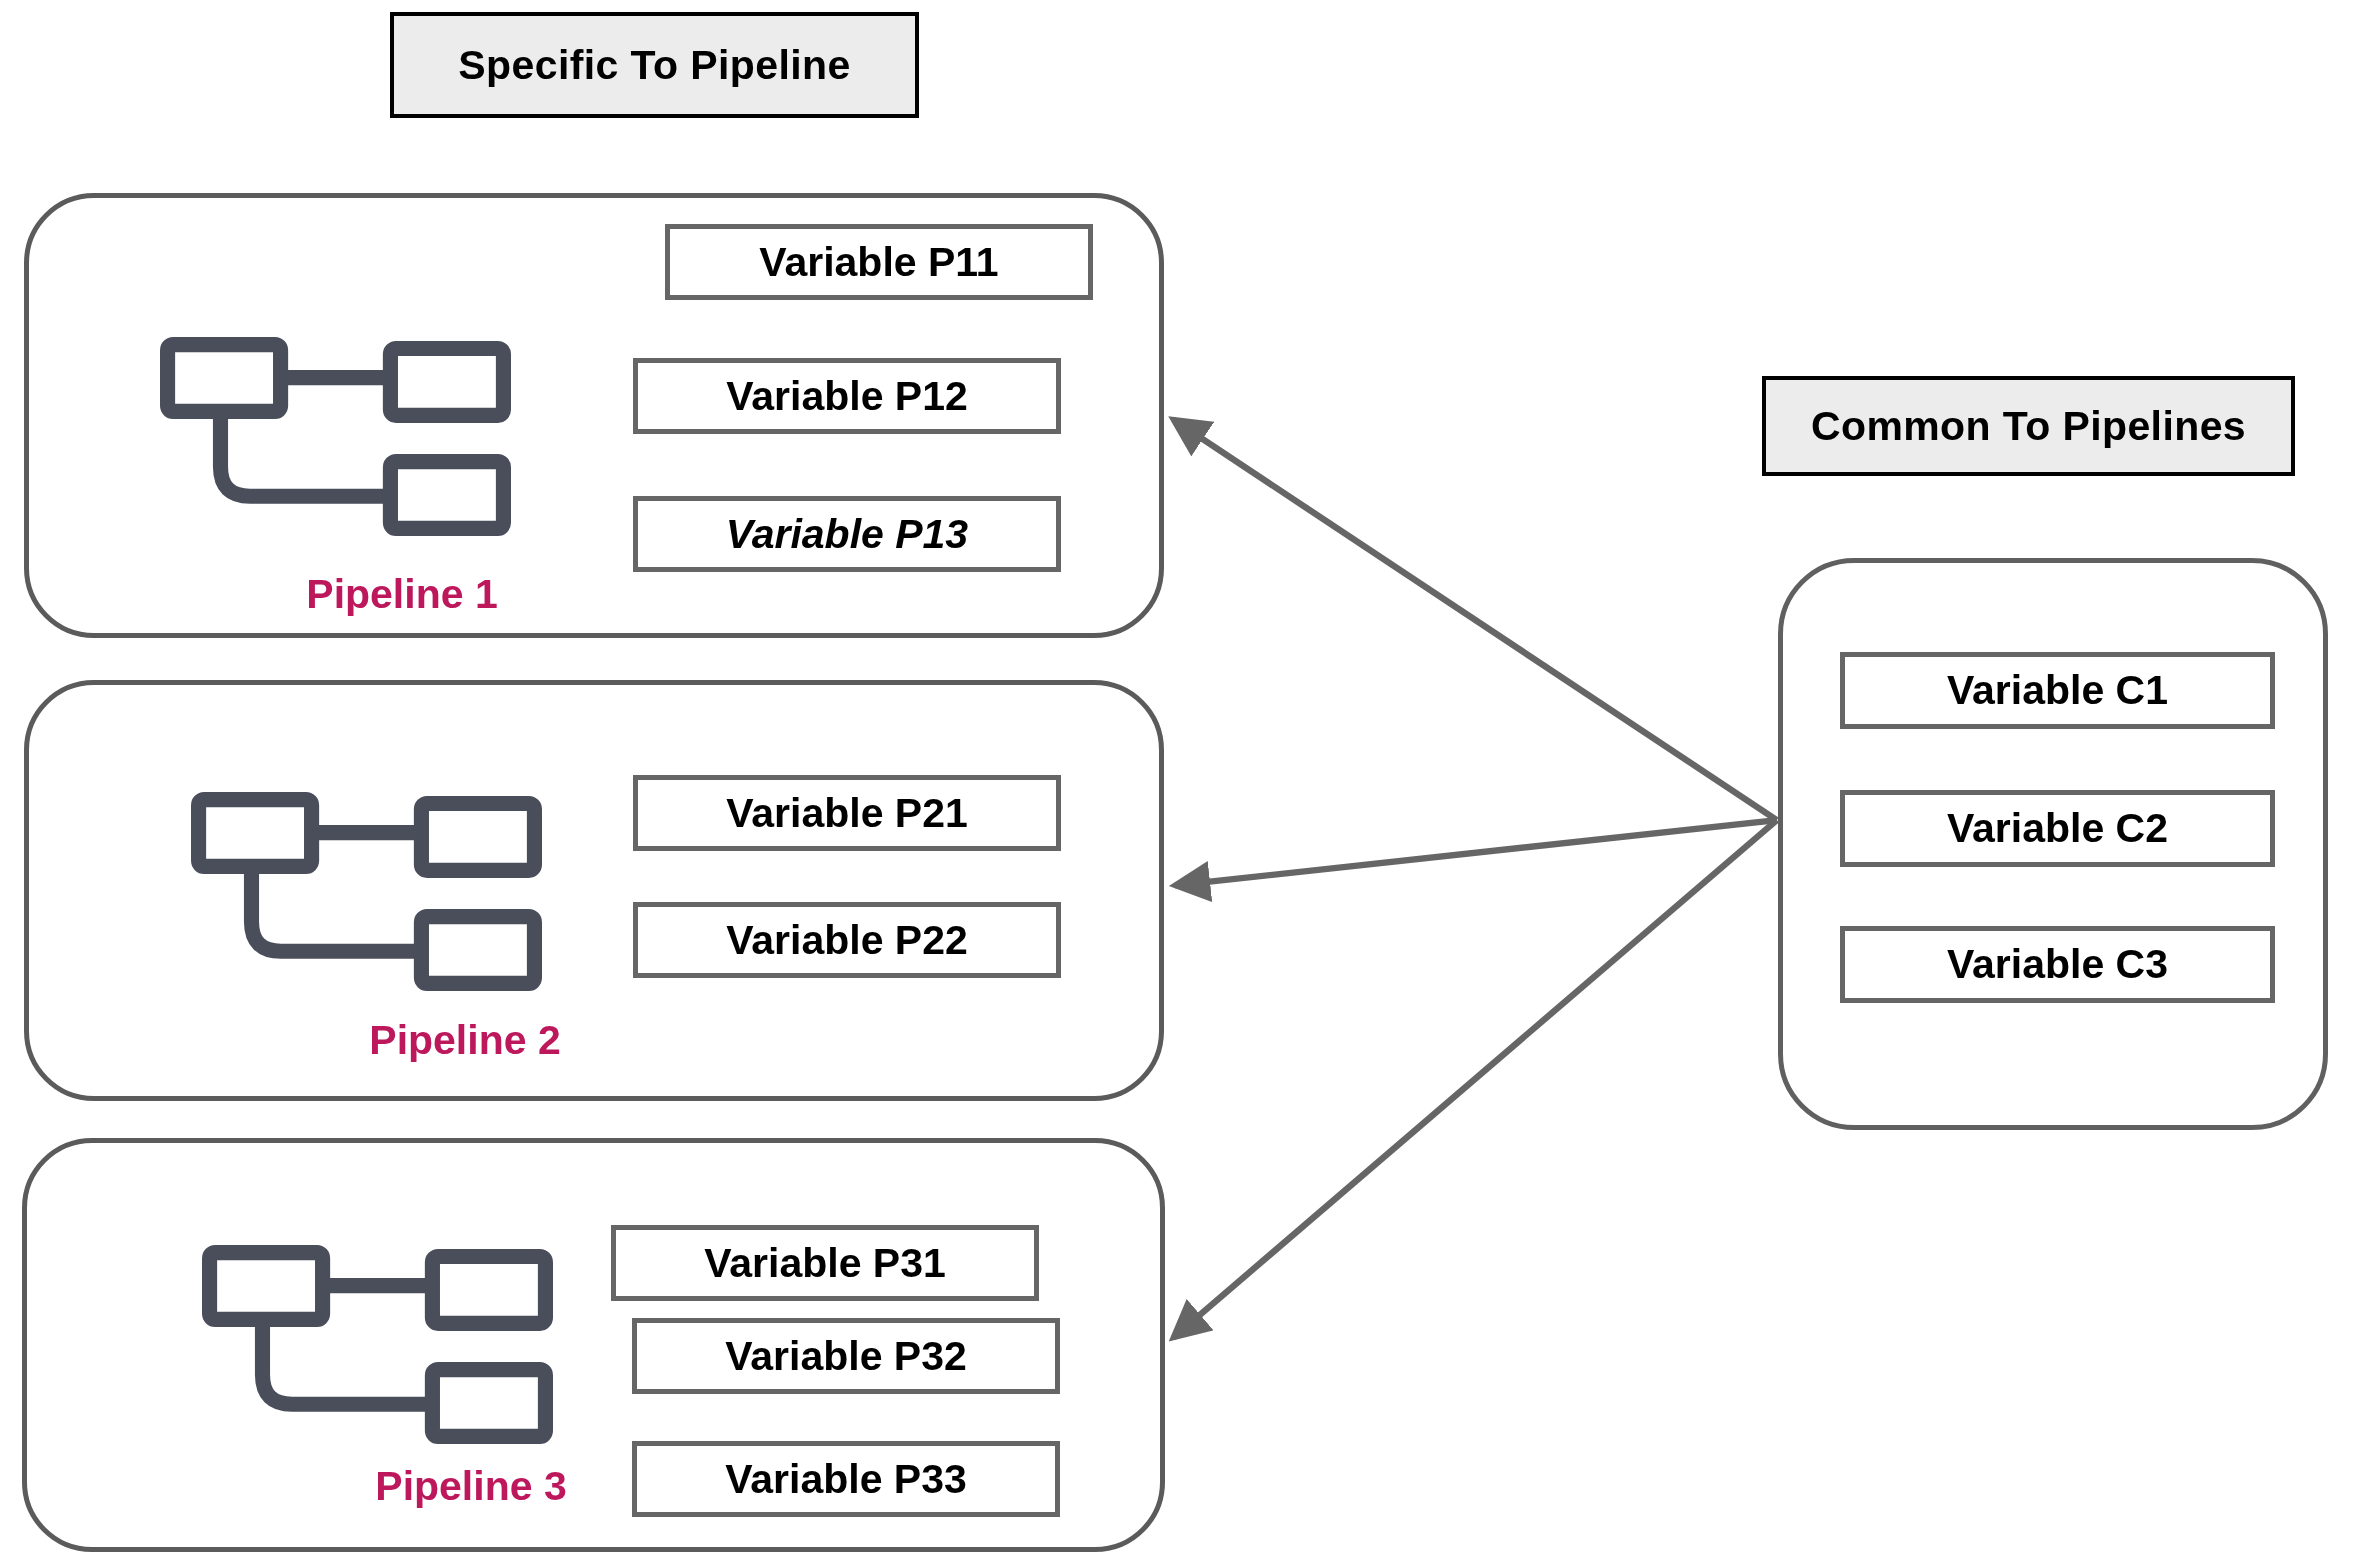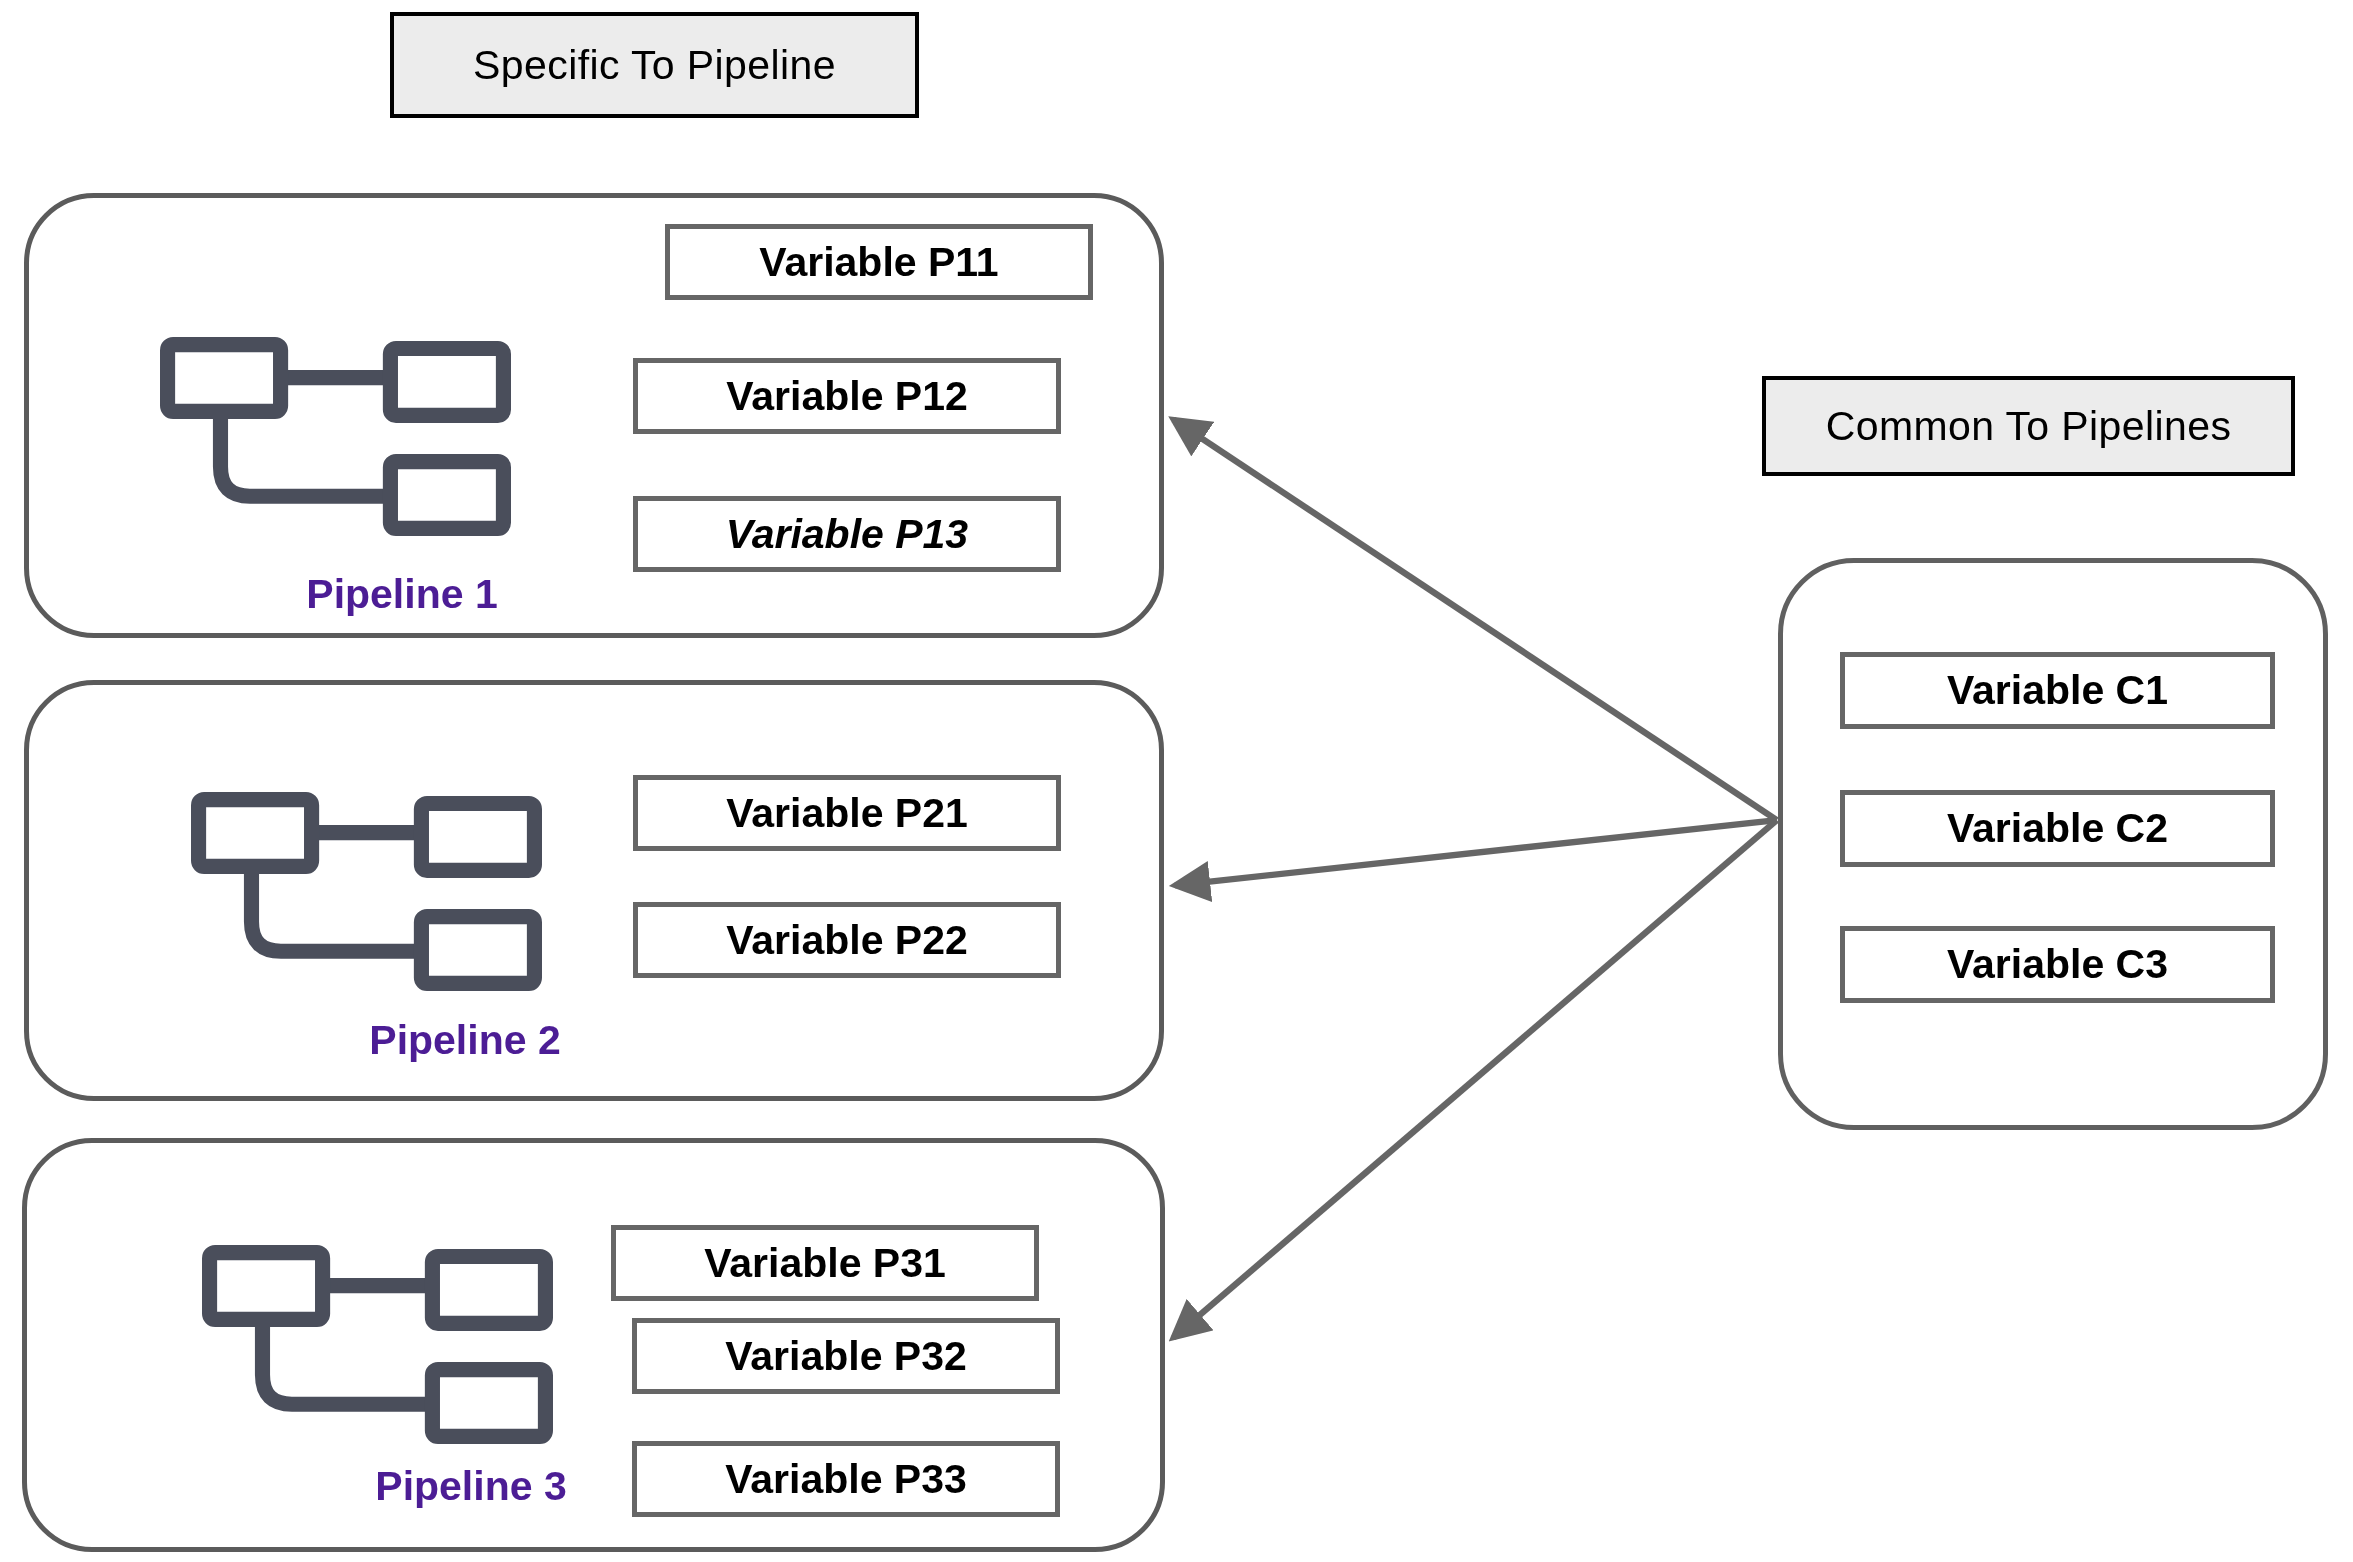--- a/index.html
+++ b/index.html
@@ -13,21 +13,21 @@
   }
   .header-box {
     position: absolute;
     box-sizing: border-box;
     background: #ececec;
     border: 4.8px solid #000000;
     display: flex;
     align-items: center;
     justify-content: center;
     font-size: 41px;
-    font-weight: normal;
+    font-weight: bold;
     color: #000000;
     letter-spacing: 0.4px;
   }
   .header-specific { left: 390px; top: 12px;  width: 529px; height: 106px; }
   .header-common   { left: 1762px; top: 376px; width: 533px; height: 100px; }
 
   .card {
     position: absolute;
     box-sizing: border-box;
     background: #ffffff;
@@ -68,21 +68,21 @@
 
   .card-common .c0 { top: 89px; }
   .card-common .c1 { top: 227px; }
   .card-common .c2 { top: 363px; }
 
   .pipeline-label {
     position: absolute;
     transform: translate(-50%, -50%);
     font-size: 41px;
     font-weight: bold;
-    color: #4c1d95;
+    color: #be185d;
     white-space: nowrap;
   }
   .card-p1 .pipeline-label { left: 373px; top: 396px; }
   .card-p2 .pipeline-label { left: 436px; top: 355px; }
   .card-p3 .pipeline-label { left: 444px; top: 343px; }
 
   .flow-icon { position: absolute; width: 351px; height: 199px; }
   .card-p1 .flow-icon { left: 131px; top: 139px; }
   .card-p2 .flow-icon { left: 162px; top: 107px; }
   .card-p3 .flow-icon { left: 175px; top: 102px; }

